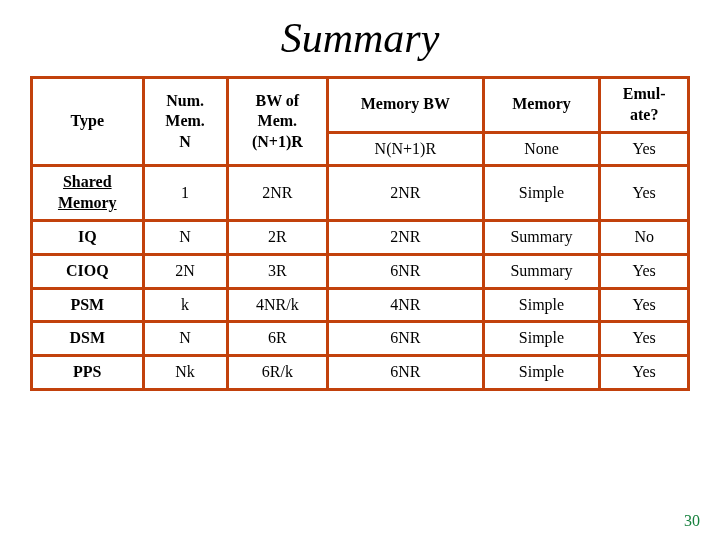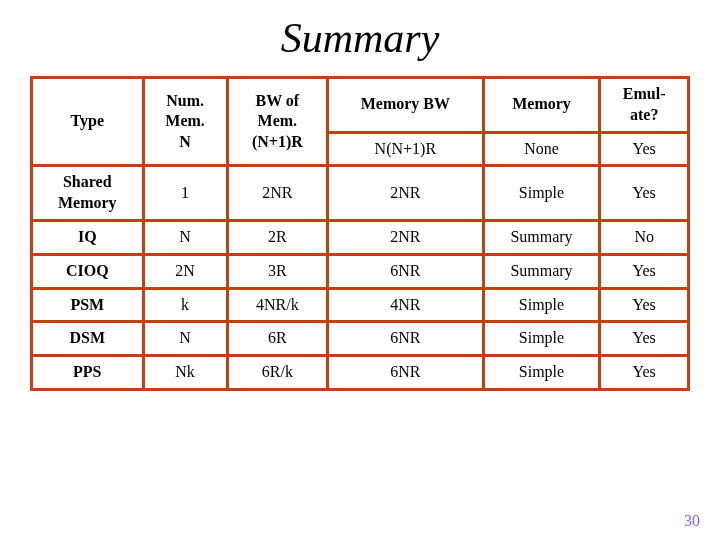--- a/index.html
+++ b/index.html
@@ -38,24 +38,25 @@
     }
     .type-col {
       text-align: center;
       font-weight: bold;
     }
     .page-num {
       position: absolute;
       bottom: 10px;
       right: 20px;
       font-size: 16px;
-      color: #8b5cf6;
+      color: #15803d;
     }
     .row-header-double {
       vertical-align: middle;
+      text-decoration: underline;
     }
   </style>
 </head>
 <body>
 
 <h1>Summary</h1>
 
 <div class="table-wrapper">
   <table>
     <tbody>

